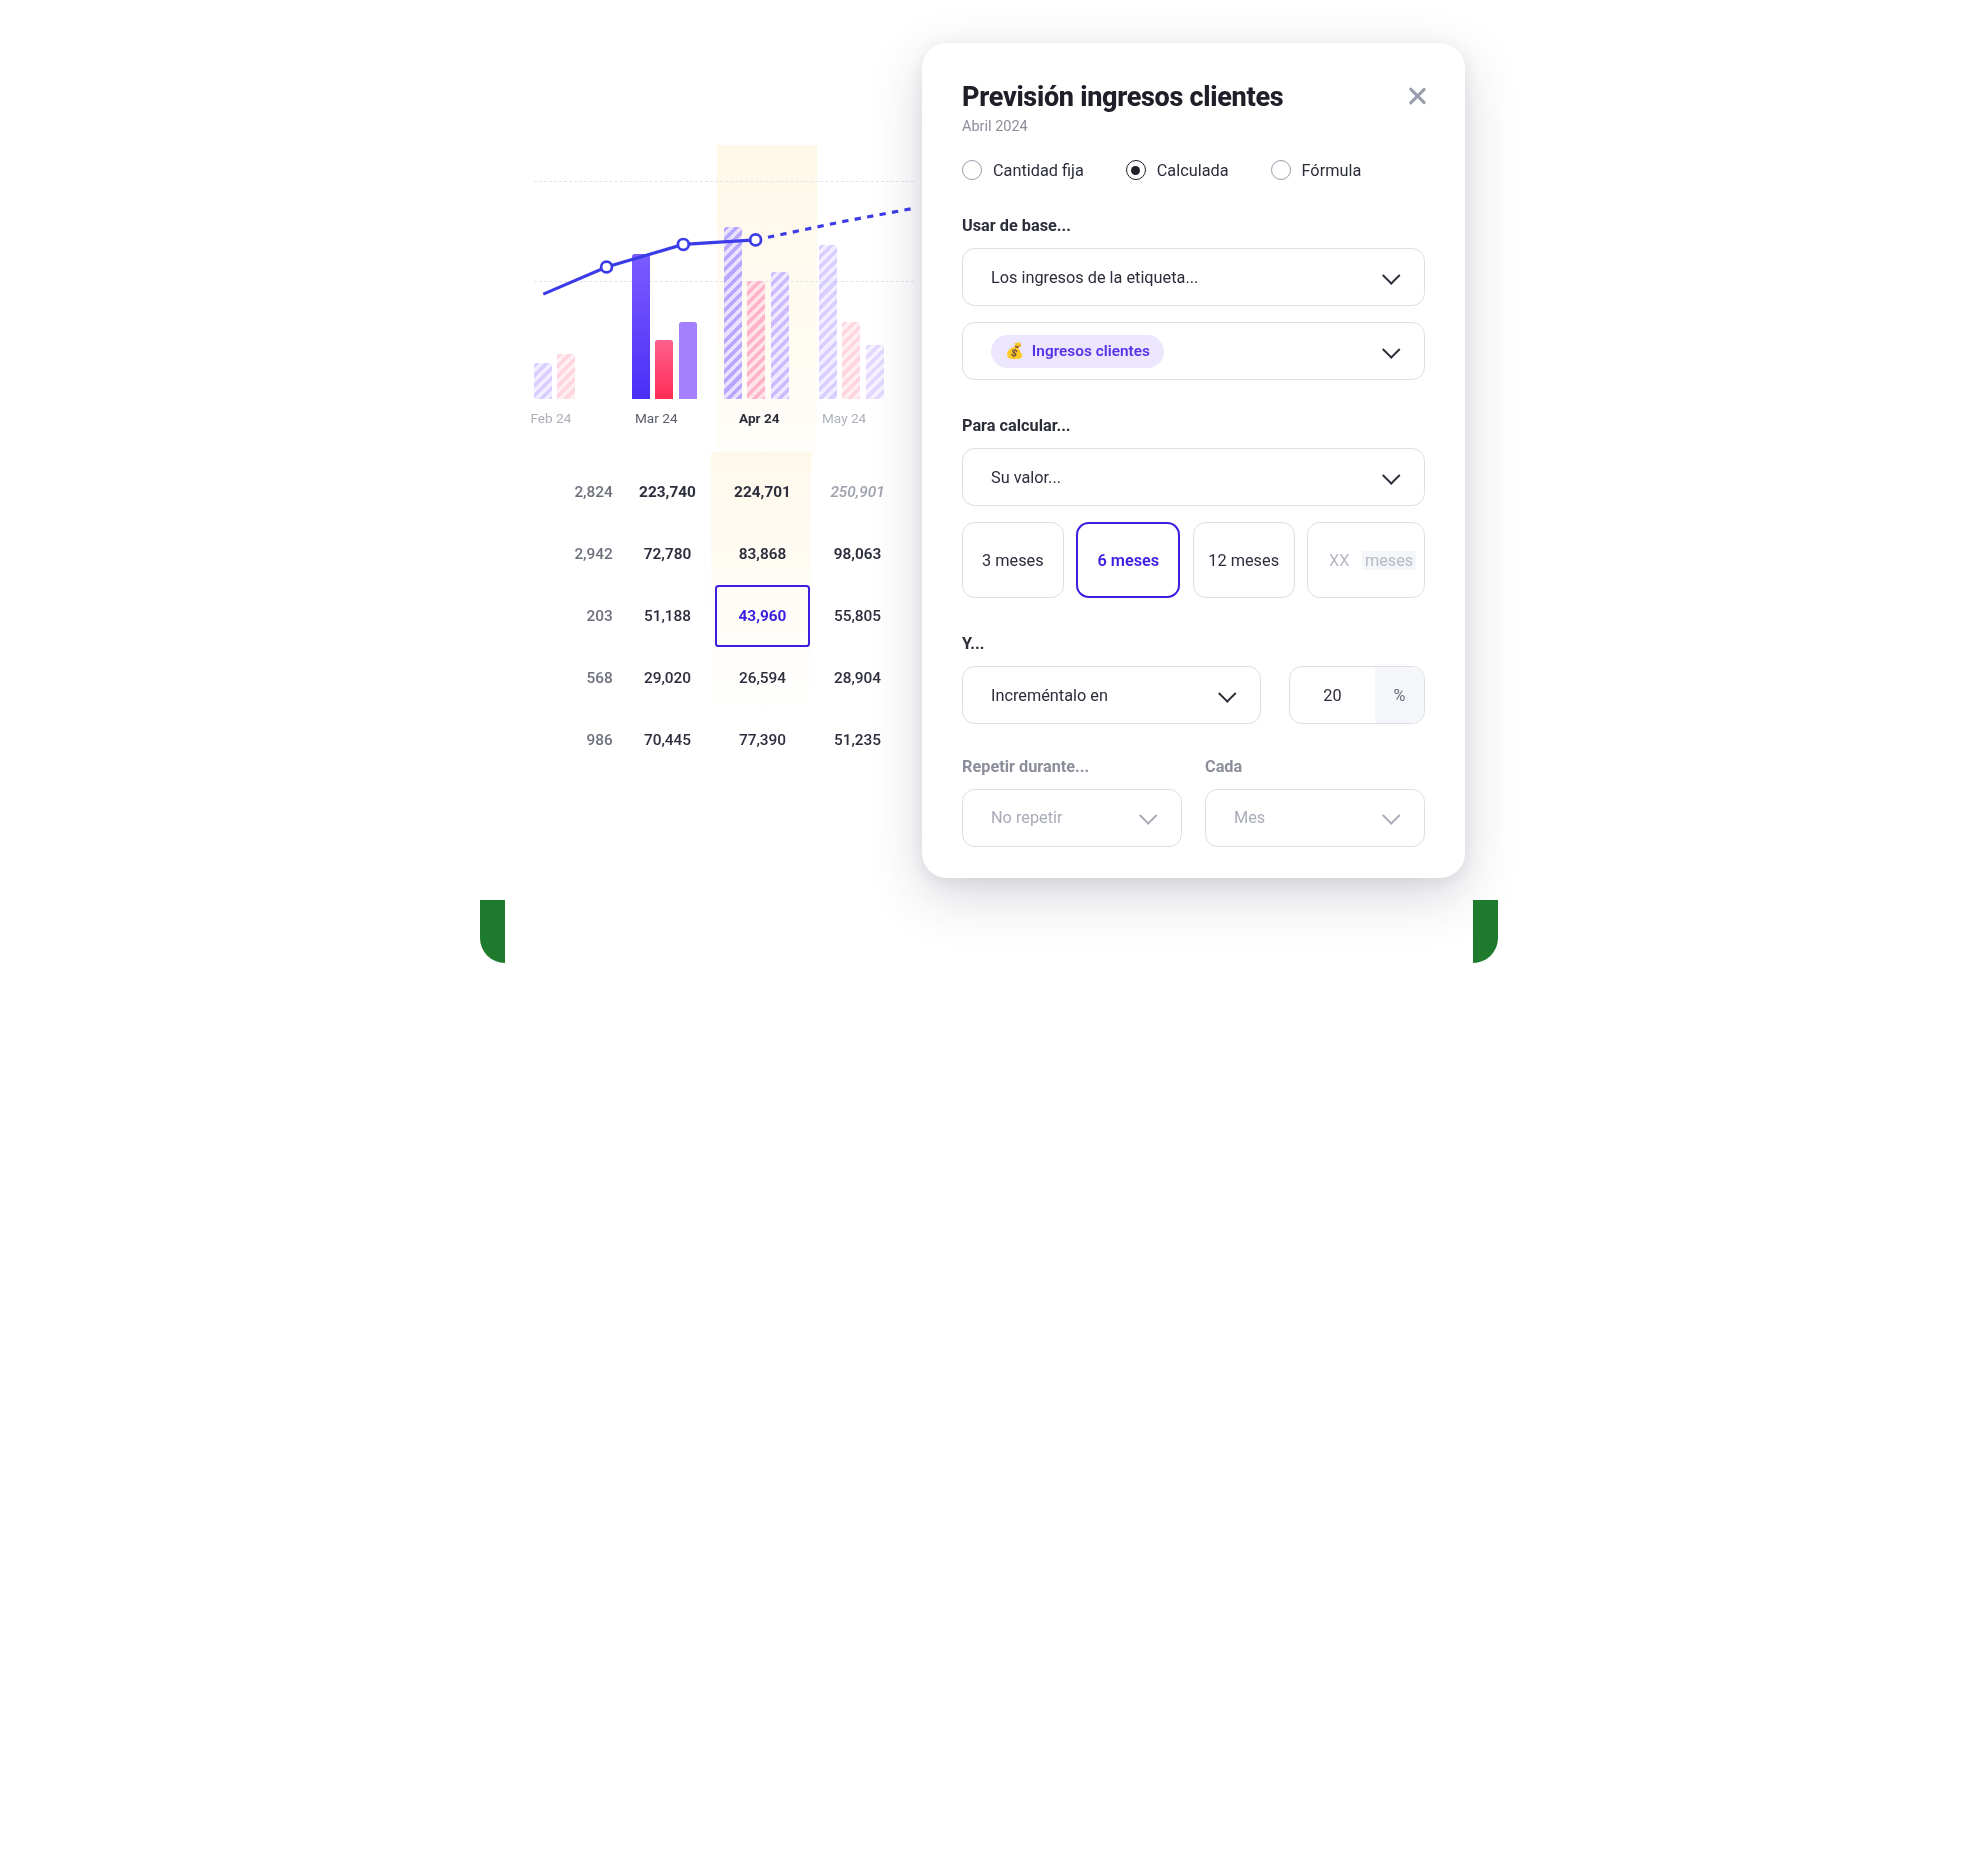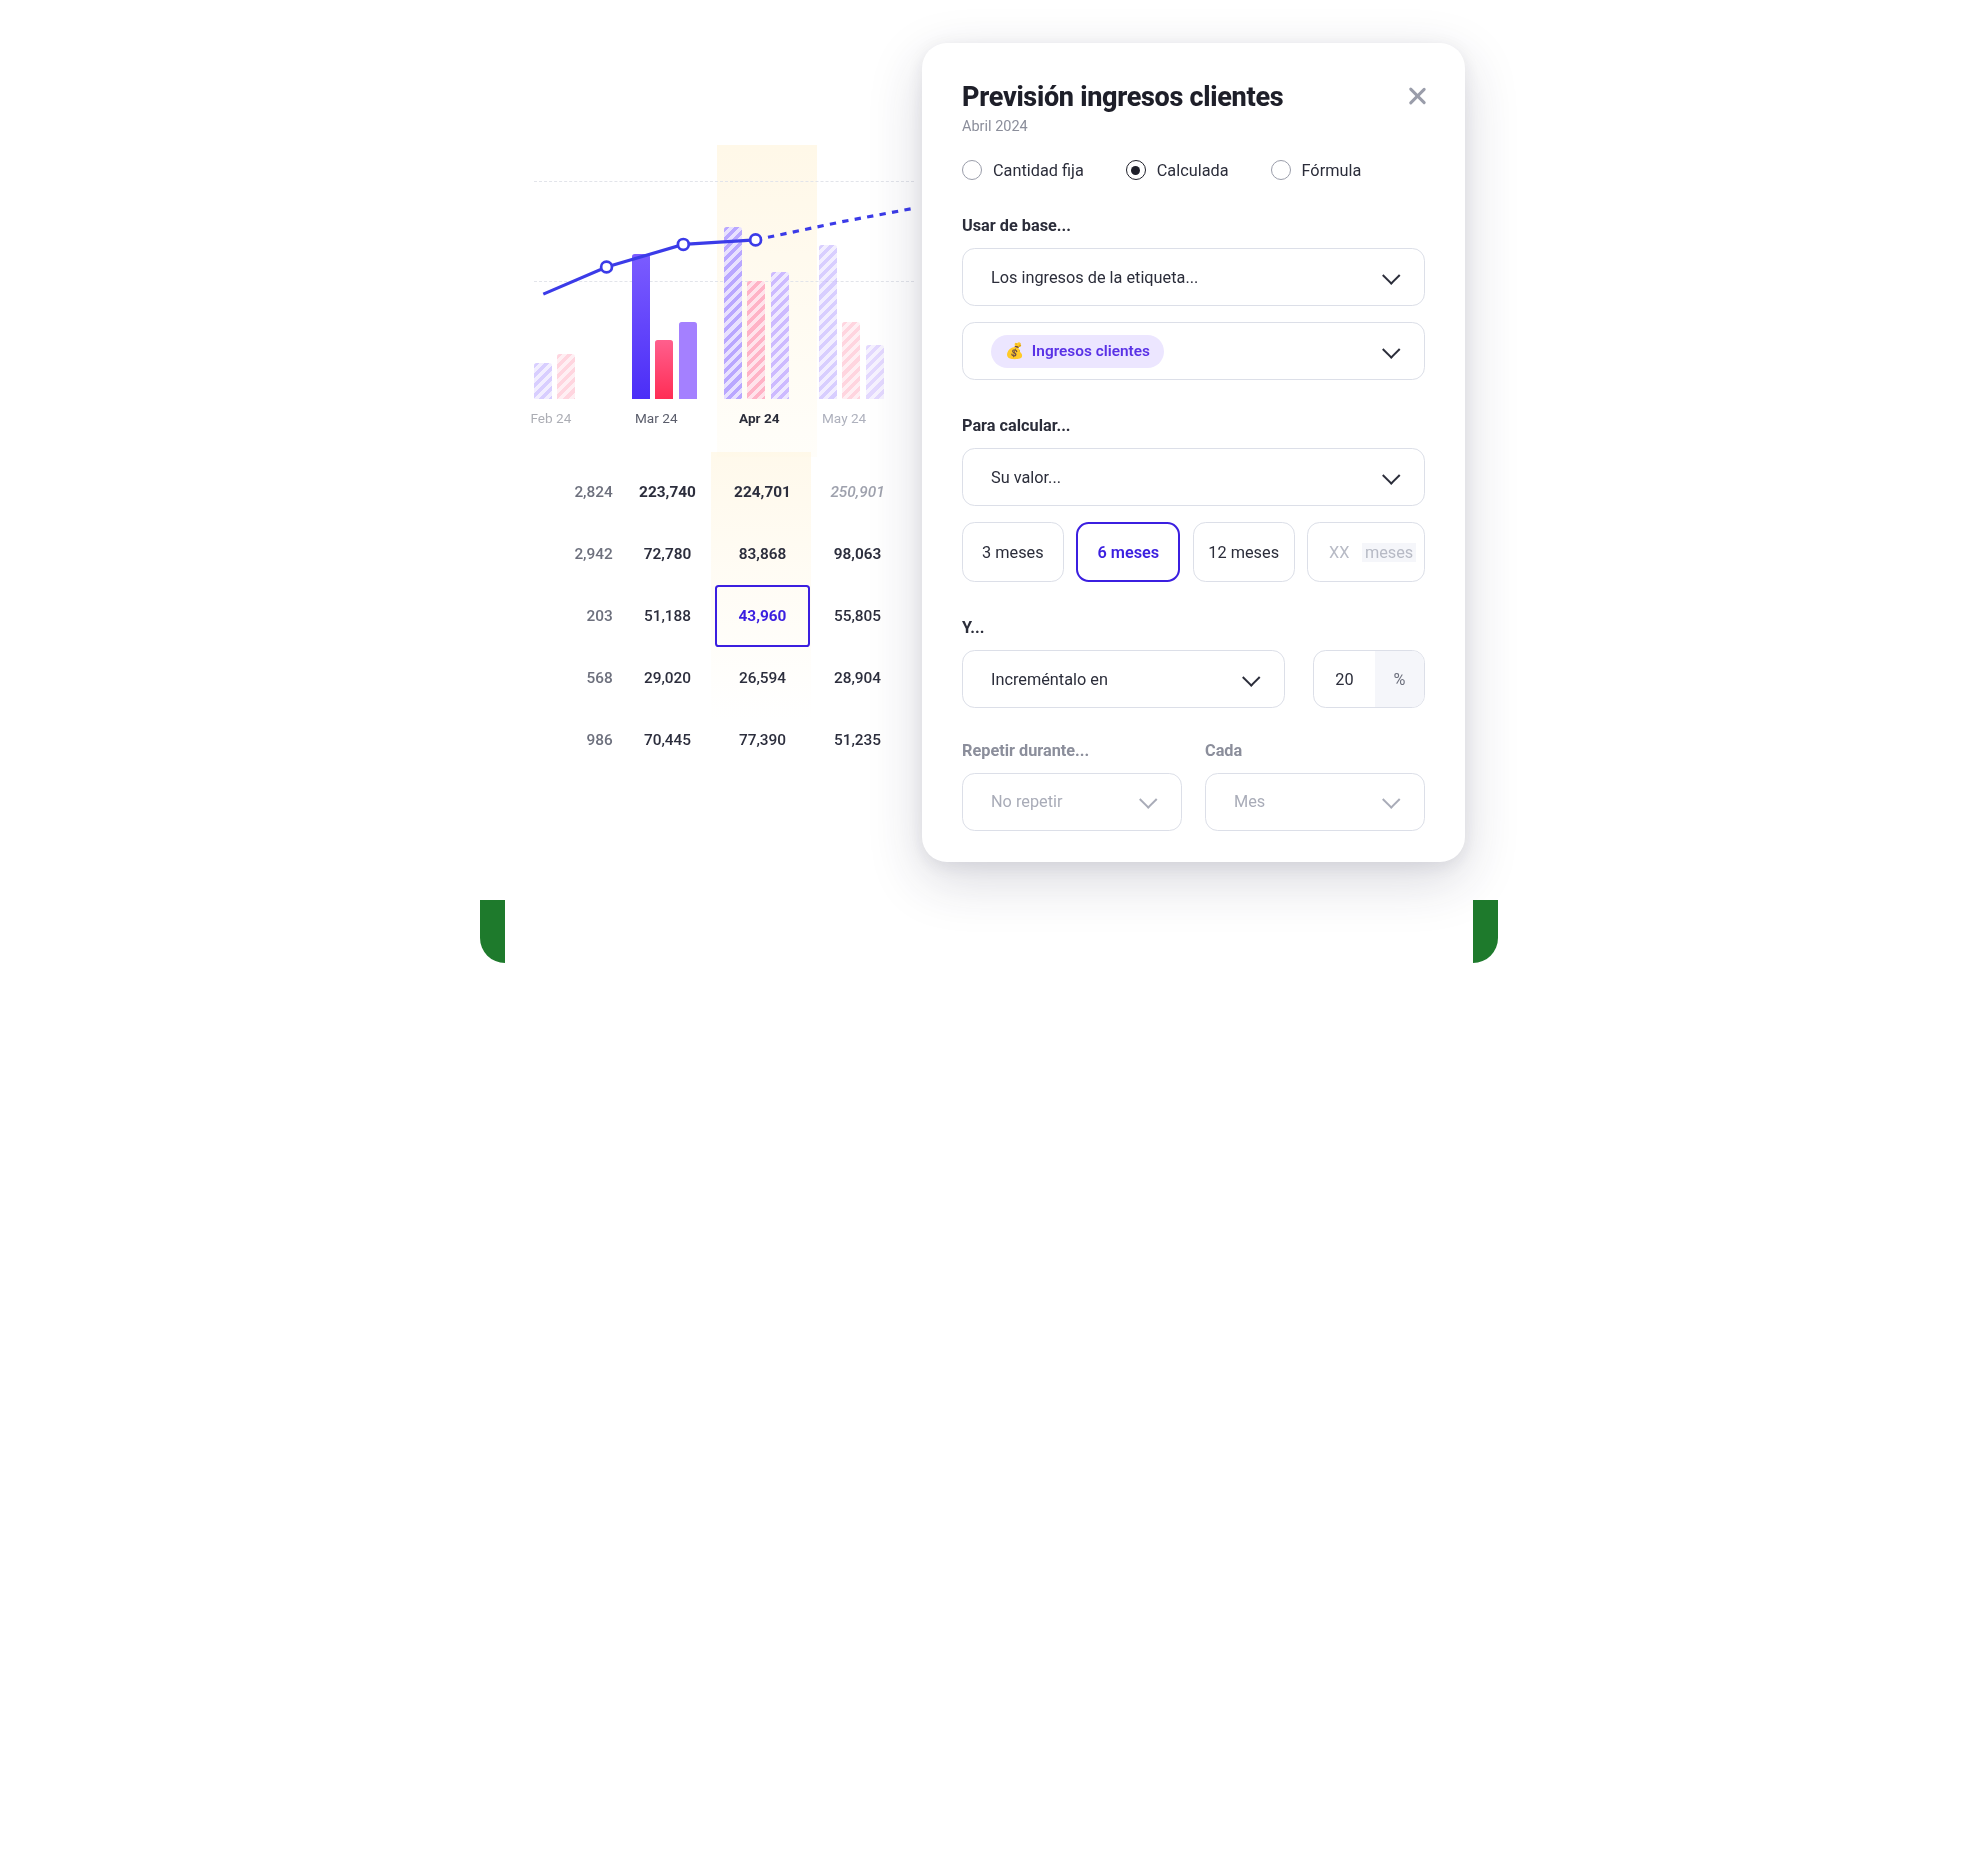--- a/index.html
+++ b/index.html
@@ -116,33 +116,33 @@
   }
   .chevron.faint { border-color:#a9acb8; }
 
   .tag-pill {
     background:#ece6ff; color:#5a32e6; font-weight:600; font-size:15.4px;
     padding:7.2px 14.5px; border-radius:904px; display:inline-flex; align-items:center; gap:7.2px;
   }
 
   .period-row { display:flex; gap:12.7px; margin-top:16.3px; }
   .period-btn {
-    flex:1; height:60px; border:1.4px solid #dcdfe8; border-radius:12.7px;
+    flex:1; height:76px; border:1.4px solid #dcdfe8; border-radius:12.7px;
     background:#fff; display:flex; align-items:center; justify-content:center;
     font-size:16.3px; color:#2b2d3a; cursor:pointer;
   }
   .period-btn.active { border:2.3px solid #3b1fe0; color:#3b1fe0; font-weight:600; }
   .period-btn.custom { display:flex; gap:0; padding:8px; overflow:hidden; color:#b7bac5; cursor:text; }
   .period-btn.custom .xx { width:46%; display:flex; align-items:center; justify-content:center; }
   .period-btn.custom .unit { width:54%; background:#f5f6fa; display:flex; align-items:center; justify-content:center; }
 
   .y-row { display:flex; gap:16.3px; margin-top:0; }
   .y-row .select-box { flex:1; }
   .value-box {
-    width:112px; height:58px; border:1.4px solid #dcdfe8; border-radius:12.7px;
+    width:136px; height:58px; border:1.4px solid #dcdfe8; border-radius:12.7px;
     display:flex; align-items:center; overflow:hidden;margin-left:12px;
   }
   .value-box .num { flex:1; text-align:center; font-size:16.3px; color:#2b2d3a; }
   .value-box .unit { width:49px; height:100%; background:#f5f6fa; display:flex; align-items:center; justify-content:center; font-size:16.3px; color:#6d707d; }
 
   .repeat-row { display:flex; gap:23px; margin-top:33px; }
   .repeat-col { flex:1; }
   .repeat-col .section-label { margin-top:0; }
 
   

